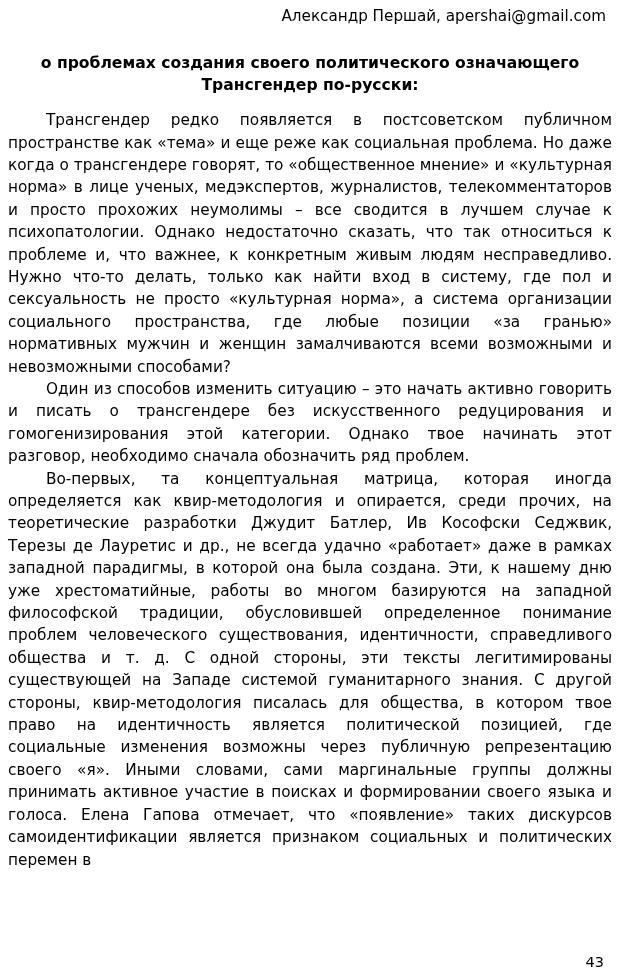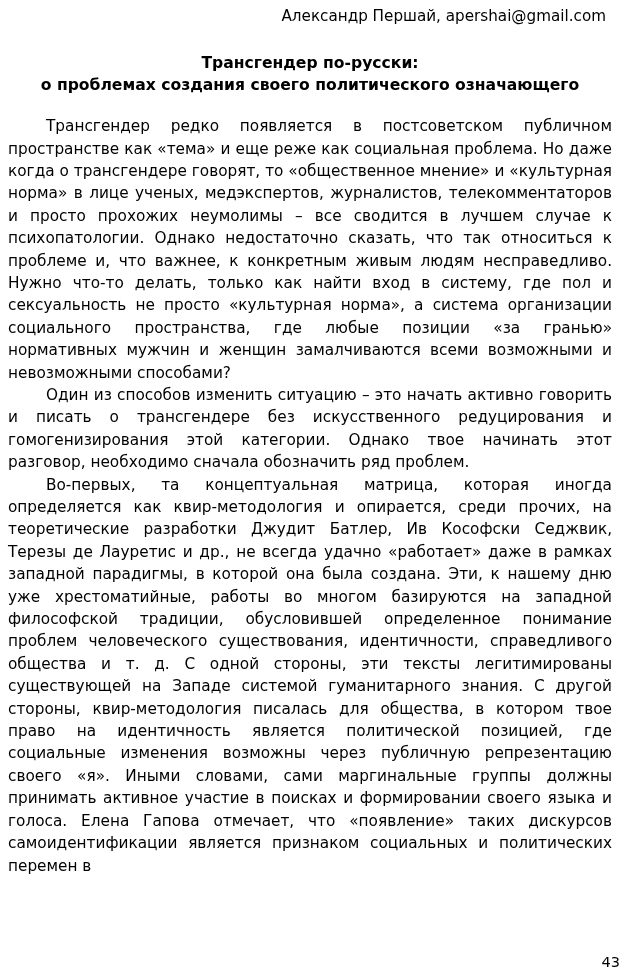--- a/index.html
+++ b/index.html
@@ -36,53 +36,53 @@
     text-align: center;
     font-weight: bold;
     font-size: 15.6px;
     line-height: 1.46;
     padding: 0 8px;
   }
   .title-line {
     display: block;
   }
   .body-block {
-    margin-top: 18px;
+    margin-top: 12px;
     padding: 0 8px 0 8px;
     font-size: 15.3px;
     line-height: 1.465;
   }
   .para {
     text-align: justify;
     text-indent: 38px;
     margin: 0;
   }
   .para + .para {
     margin-top: 0;
   }
   .page-number {
     position: absolute;
-    right: 0;
+    right: 16px;
     bottom: 6px;
     font-size: 14.5px;
     line-height: 1;
   }
 </style>
 </head>
 <body>
 
 <div class="page">
 
   <div class="author-block">
     <span class="author-line">Александр Першай, apershai@gmail.com</span>
   </div>
 
   <div class="title-block">
+    <span class="title-line">о проблемах создания своего политического означающего</span>
     <span class="title-line">Трансгендер по-русски:</span>
-    <span class="title-line">о проблемах создания своего политического означающего</span>
   </div>
 
   <div class="body-block">
     <p class="para">Трансгендер редко появляется в постсоветском публичном пространстве как «тема» и еще реже как социальная проблема. Но даже когда о трансгендере говорят, то «общественное мнение» и «культурная норма» в лице ученых, медэкспертов, журналистов, телекомментаторов и просто прохожих неумолимы – все сводится в лучшем случае к психопатологии. Однако недостаточно сказать, что так относиться к проблеме и, что важнее, к конкретным живым людям несправедливо. Нужно что-то делать, только как найти вход в систему, где пол и сексуальность не просто «культурная норма», а система организации социального пространства, где любые позиции «за гранью» нормативных мужчин и женщин замалчиваются всеми возможными и невозможными способами?</p>
     <p class="para">Один из способов изменить ситуацию – это начать активно говорить и писать о трансгендере без искусственного редуцирования и гомогенизирования этой категории. Однако твое начинать этот разговор, необходимо сначала обозначить ряд проблем.</p>
     <p class="para">Во-первых, та концептуальная матрица, которая иногда определяется как квир-методология и опирается, среди прочих, на теоретические разработки Джудит Батлер, Ив Кософски Седжвик, Терезы де Лауретис и др., не всегда удачно «работает» даже в рамках западной парадигмы, в которой она была создана. Эти, к нашему дню уже хрестоматийные, работы во многом базируются на западной философской традиции, обусловившей определенное понимание проблем человеческого существования, идентичности, справедливого общества и т. д. С одной стороны, эти тексты легитимированы существующей на Западе системой гуманитарного знания. С другой стороны, квир-методология писалась для общества, в котором твое право на идентичность является политической позицией, где социальные изменения возможны через публичную репрезентацию своего «я». Иными словами, сами маргинальные группы должны принимать активное участие в поисках и формировании своего языка и голоса. Елена Гапова отмечает, что «появление» таких дискурсов самоидентификации является признаком социальных и политических перемен в</p>
   </div>
 
   <div class="page-number">43</div>
 

